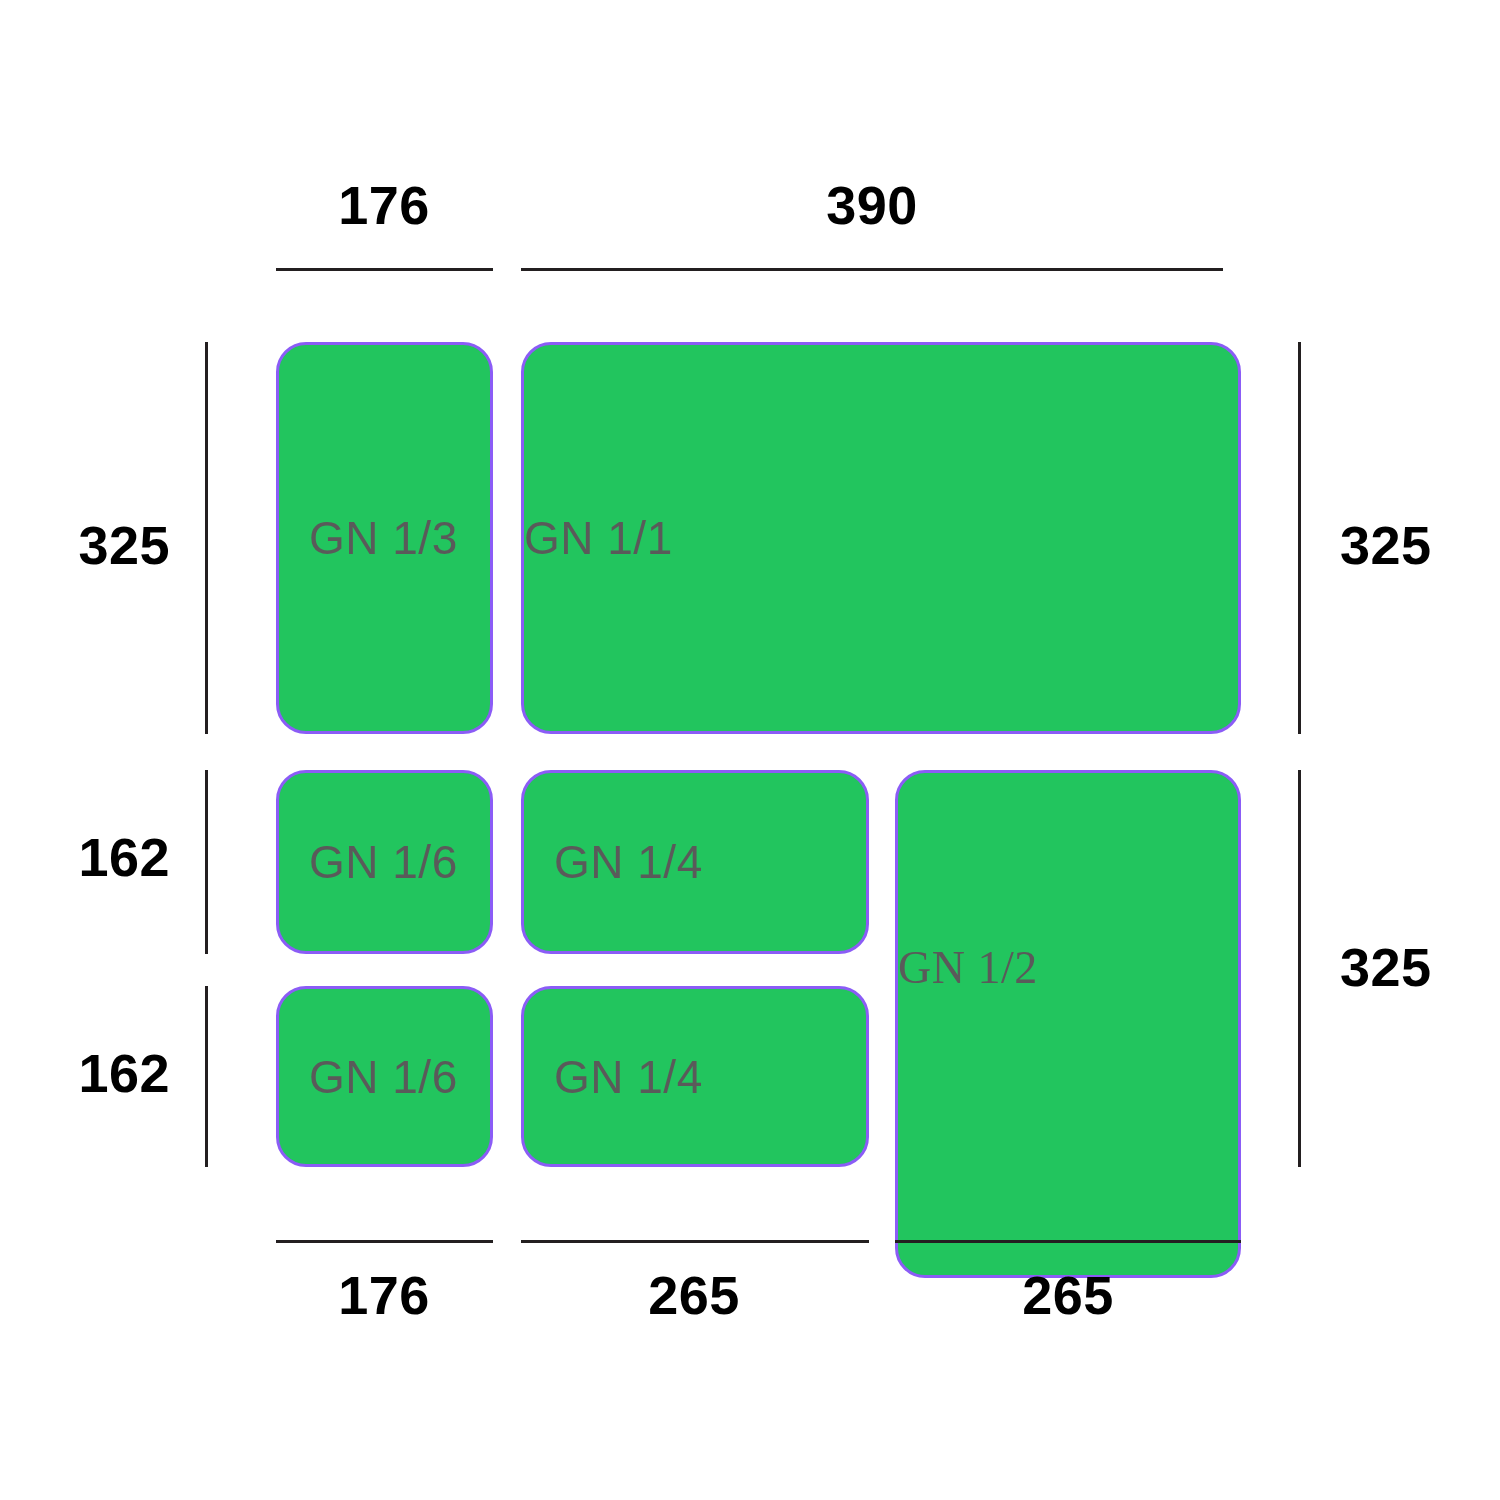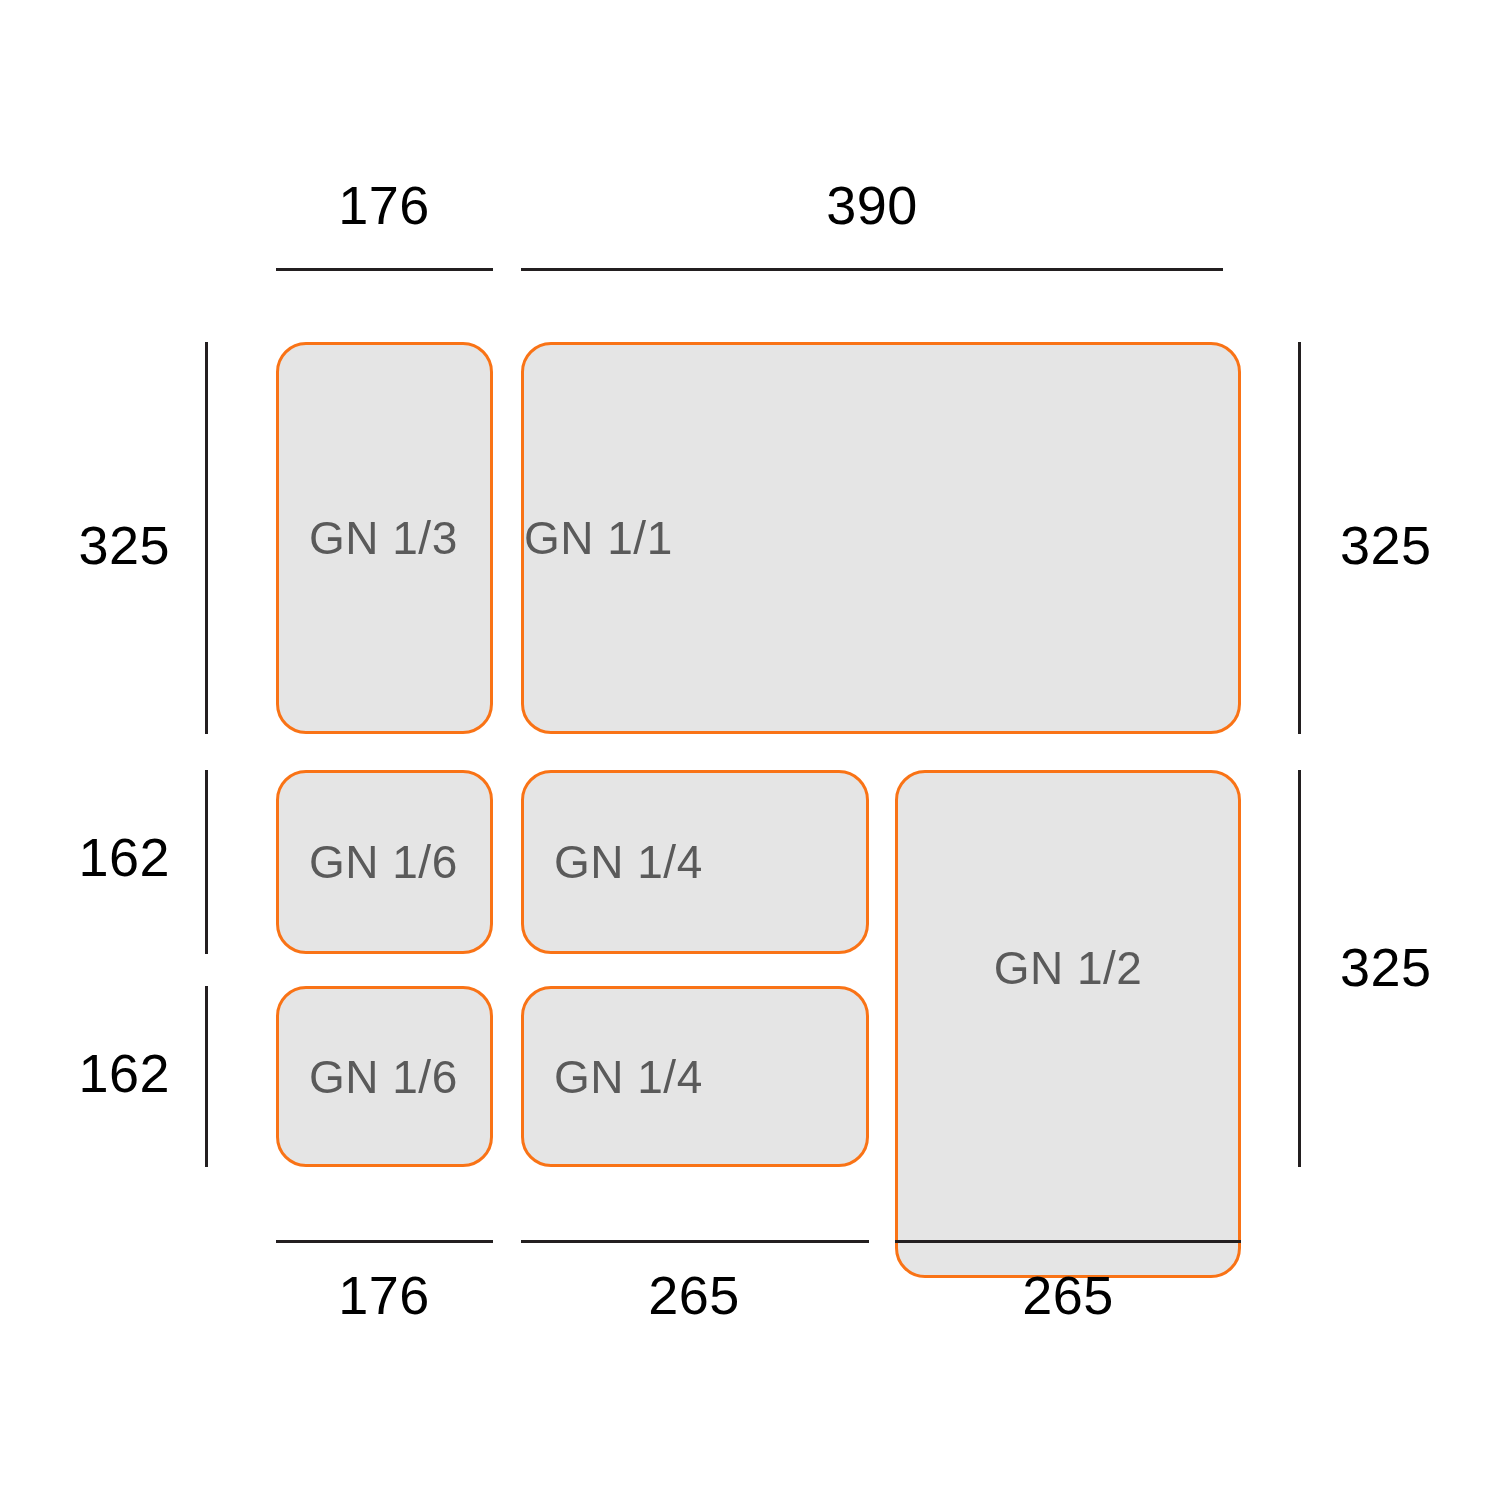--- a/index.html
+++ b/index.html
@@ -15,23 +15,23 @@
     width: 1500px;
     height: 1500px;
     background: #ffffff;
     overflow: hidden;
   }
 
   
   .pan {
     position: absolute;
     box-sizing: border-box;
-    border: 3px solid #f97316;
+    border: 3px solid #8b5cf6;
     border-radius: 30px;
-    background: #e5e5e5;
+    background: #22c55e;
     display: flex;
     align-items: center;
   }
   .pan-label {
     color: #5a5a5a;
     font-size: 46px;
     font-weight: 400;
     letter-spacing: 0.5px;
     white-space: nowrap;
     line-height: 1;
@@ -50,21 +50,21 @@
     position: absolute;
     width: 0;
     border-left: 3px solid #231f20;
   }
 
   
   .dim-label {
     position: absolute;
     color: #000000;
     font-size: 54px;
-    font-weight: 400;
+    font-weight: 700;
     letter-spacing: 0.5px;
     white-space: nowrap;
     line-height: 1;
   }
   .dim-label.center { transform: translateX(-50%); }
   .dim-label.right  { transform: translateX(-100%); }
 </style>
 </head>
 <body>
 
@@ -101,21 +101,21 @@
 
   <div class="pan align-left" style="left:276px; top:770px; width:217px; height:184px;">
     <span class="pan-label">GN 1/6</span>
   </div>
 
   <div class="pan align-left" style="left:521px; top:770px; width:348px; height:184px;">
     <span class="pan-label">GN 1/4</span>
   </div>
 
   <div class="pan" style="left:895px; top:770px; width:346px; height:508px;
-              justify-content:center; align-items:flex-start;">
+              align-items:flex-start;font-family:Liberation Serif, serif;">
     <span class="pan-label" style="margin-top:172px;">GN 1/2</span>
   </div>
 
   <div class="pan align-left" style="left:276px; top:986px; width:217px; height:181px;">
     <span class="pan-label">GN 1/6</span>
   </div>
 
   <div class="pan align-left" style="left:521px; top:986px; width:348px; height:181px;">
     <span class="pan-label">GN 1/4</span>
   </div>

